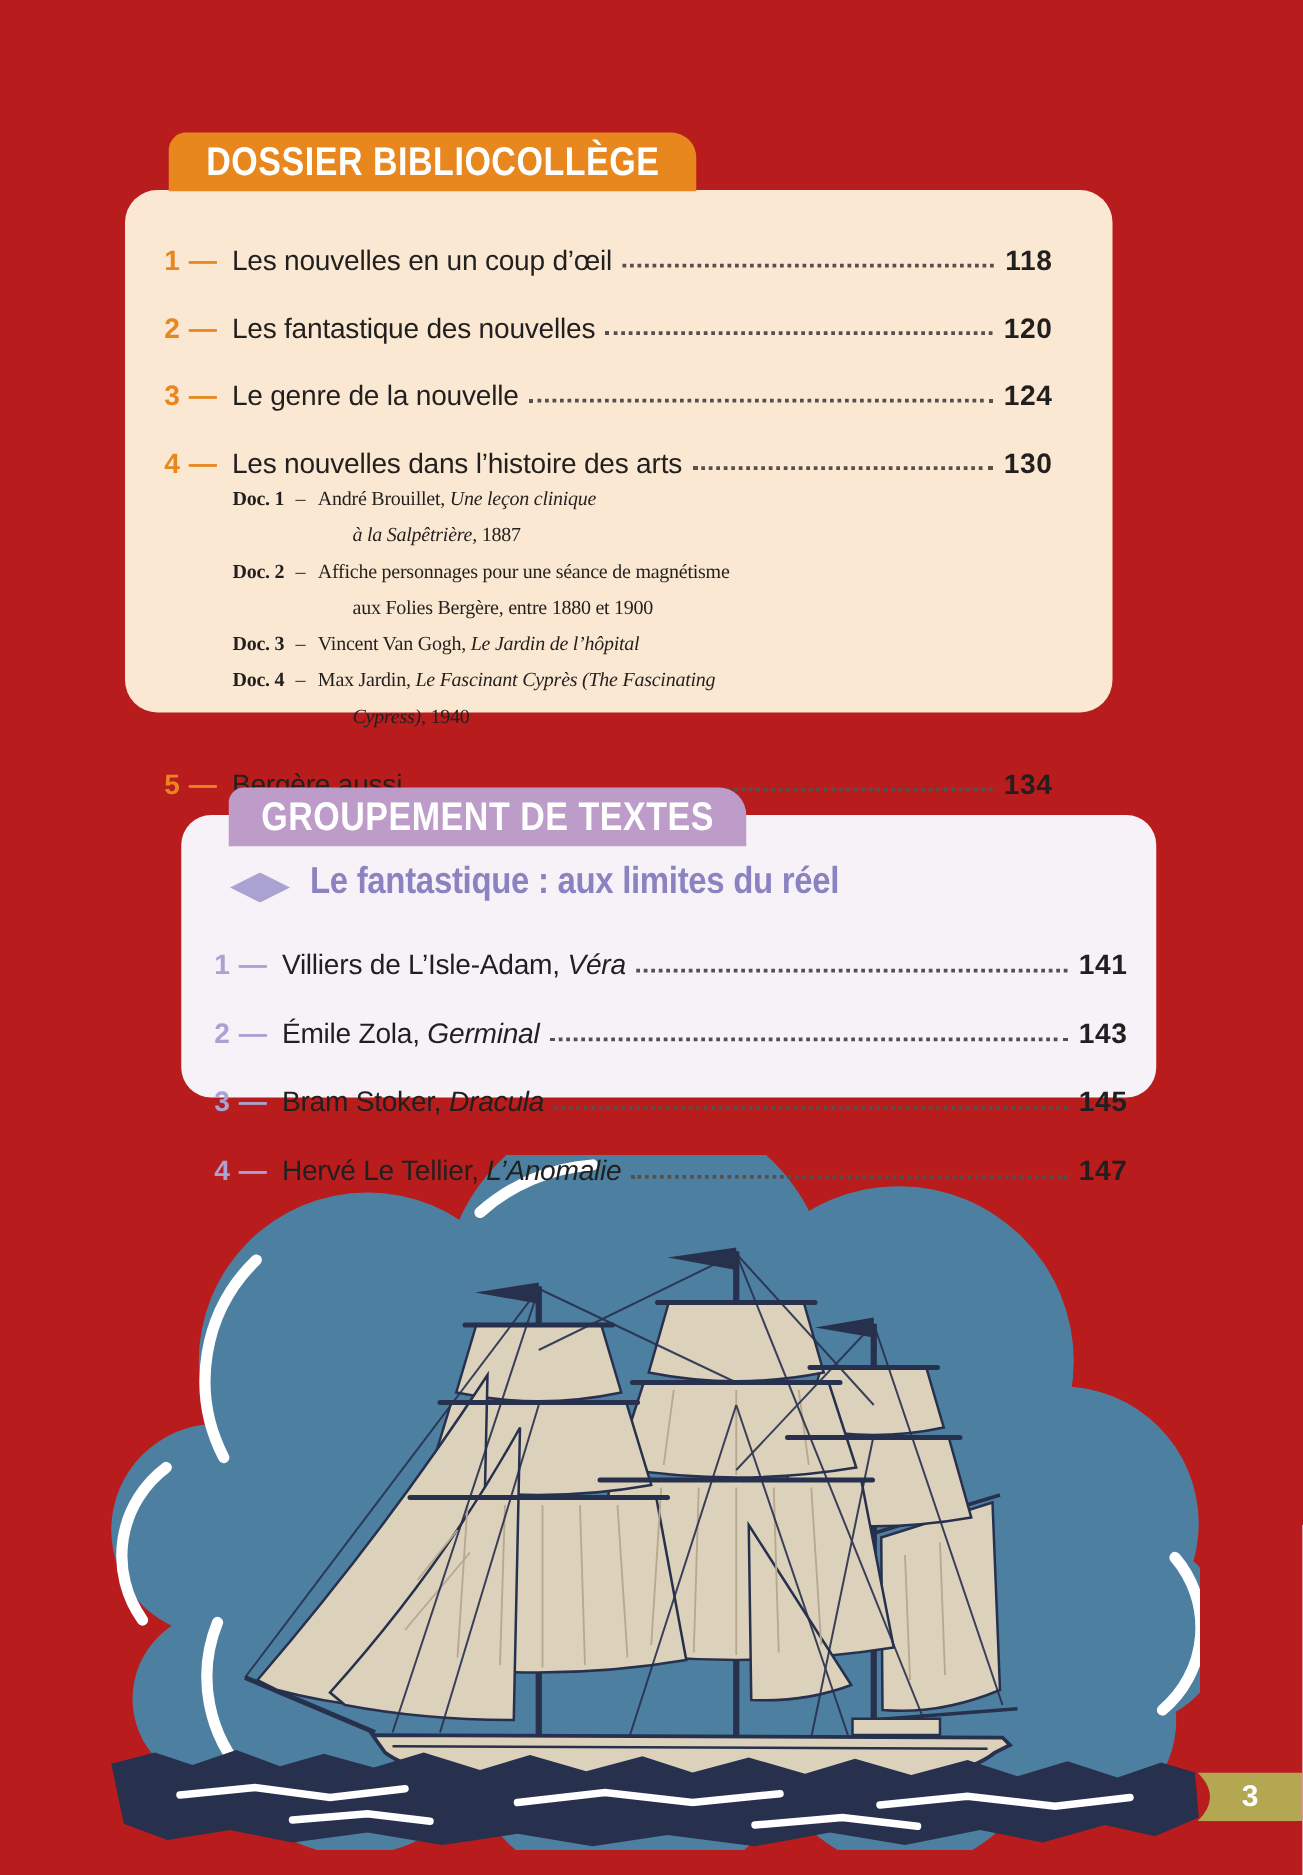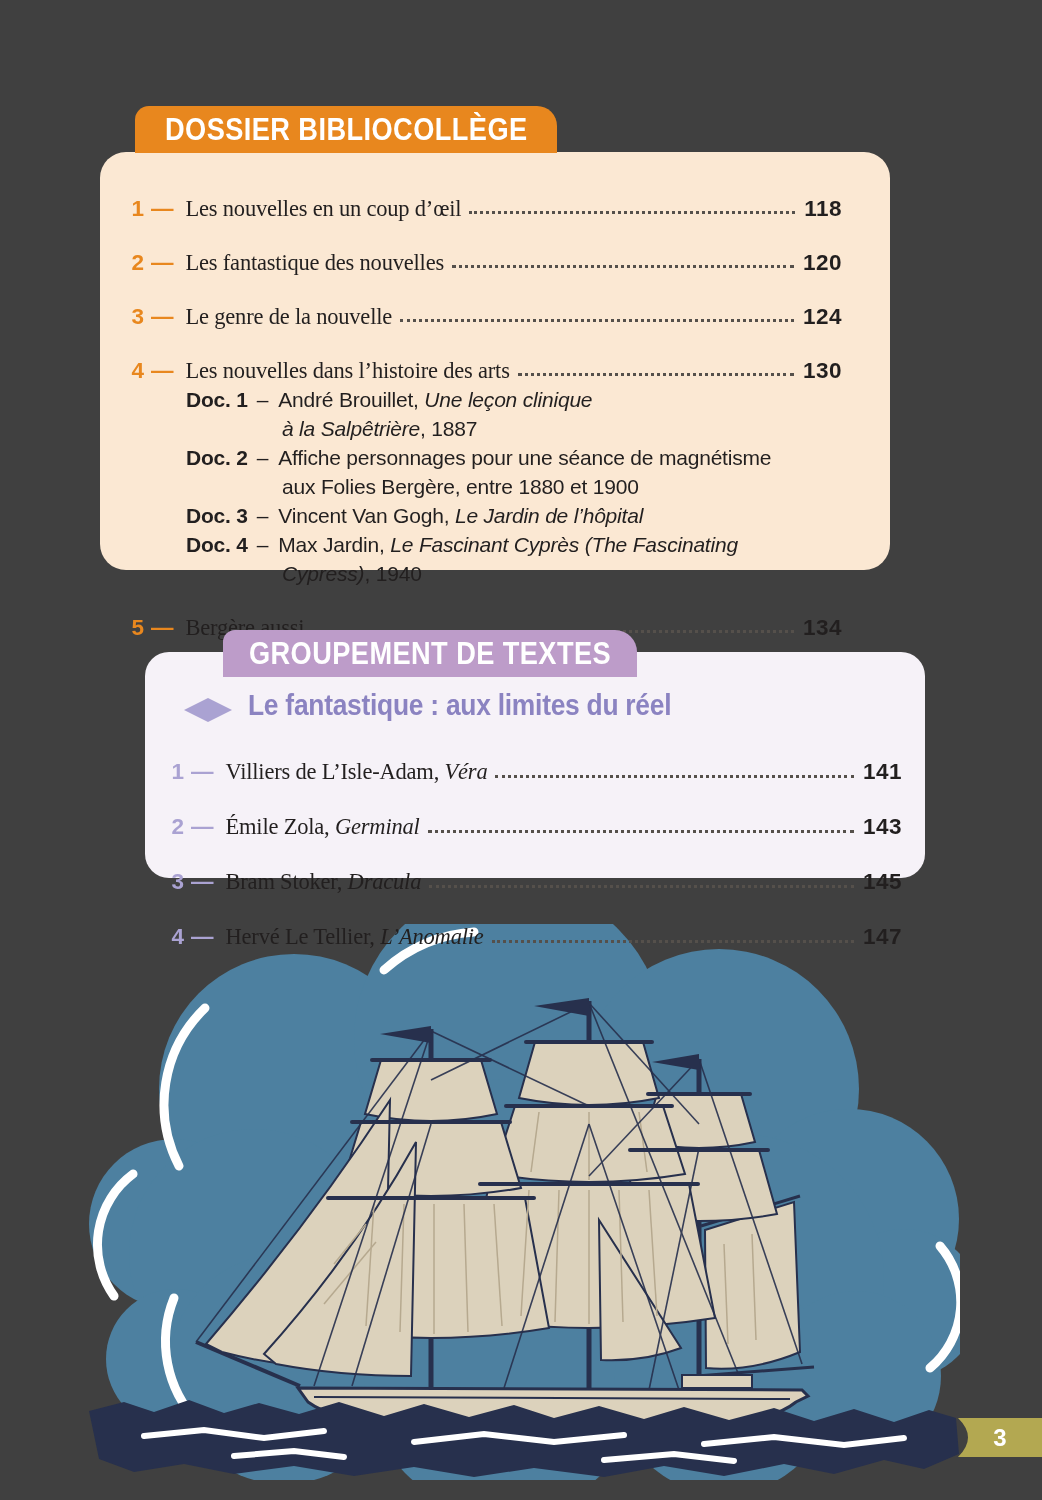--- a/index.html
+++ b/index.html
@@ -1,47 +1,47 @@
 <!DOCTYPE html>
 <html style="--orange: #e8871e; --cream: #fbe8d3; --purple-header: #bd9cc9; --purple-panel: #f6f2f8; --purple-text: #8b83c1; --purple-num: #aaa2d2; --gold: #b3a851; --ink: #27304d; --cloud: #4d80a0; --sail: #dcd2bc; --seam: #b6a98f; --text: #221f1f; --dots: #55504b;"><head>
 <meta charset="utf-8">
 <style>
   html,body{margin:0;padding:0;background:#fff;}
-  .page{position:relative;width:1042px;height:1500px;background:#404040;overflow:hidden;
+  .page{position:relative;width:1042px;height:1500px;background:#b91c1c;overflow:hidden;
         font-family:"Liberation Sans",sans-serif;color:var(--text,#221f1f);}
 
   
   .sec-header{position:absolute;display:flex;align-items:center;justify-content:center;z-index:3;}
   .sec-header .hdr-text{display:inline-block;transform:scaleX(.85);transform-origin:center;
         font-weight:bold;color:#fff;font-size:32px;letter-spacing:.5px;white-space:nowrap;}
   .hdr-orange{left:135px;top:106px;width:422px;height:47px;background:var(--orange,#e8871e);
         border-radius:14px 20px 0 0;}
   .hdr-purple{left:183px;top:630px;width:414px;height:47px;background:var(--purple-header,#bd9cc9);
-        border-radius:12px 22px 0 0;margin-left:40px;}
+        border-radius:12px 22px 0 0;}
 
   
   .panel{position:absolute;z-index:2;}
   .panel-cream{left:100px;top:152px;width:790px;height:418px;background:var(--cream,#fbe8d3);
         border-radius:26px;box-sizing:border-box;padding:17px 48px 0 30px;}
   .panel-purple{left:145px;top:652px;width:780px;height:226px;background:var(--purple-panel,#f6f2f8);
         border-radius:24px;box-sizing:border-box;padding:34px 23px 0 25px;}
 
   
   .toc-row{display:flex;align-items:flex-end;line-height:29px;font-size:22.5px;}
   .g-row{line-height:30px;}
   .num{font-weight:bold;min-width:14px;text-align:right;}
   .o{color:var(--orange,#e8871e);}
   .p{color:var(--purple-num,#aaa2d2);}
   .dash{font-weight:bold;margin:0 12px 0 7px;}
-  .label{letter-spacing:-.2px;white-space:pre;font-family:Liberation Serif, serif;}
+  .label{letter-spacing:-.2px;white-space:pre;}
   .leader{flex:1 1 auto;border-bottom:3px dotted var(--dots,#55504b);margin:0 9px 9px 8px;min-width:20px;}
   .pg-num{font-weight:bold;letter-spacing:.5px;margin-top:25px;}
 
   
-  .doc-line{line-height:29px;font-size:21px;padding-left:56px;letter-spacing:-.2px;}
+  .doc-line{line-height:29px;font-size:16px;padding-left:56px;letter-spacing:-.2px;font-family:Liberation Serif, serif;}
   .doc-line .doc-label{font-weight:bold;}
   .doc-line .doc-dash{margin:0 10px 0 9px;}
   .doc-cont{padding-left:152px;}
   i{font-style:italic;}
 
   
   .g-title-row{display:flex;align-items:flex-end;margin:0 0 10px 14px;height:36px;}
   .g-title-row svg{margin-right:16px;flex:0 0 auto;}
   .g-title{display:inline-block;transform:scaleX(.88);transform-origin:left center;
         font-size:30px;font-weight:bold;color:var(--purple-text,#8b83c1);white-space:nowrap;letter-spacing:-.3px;}

